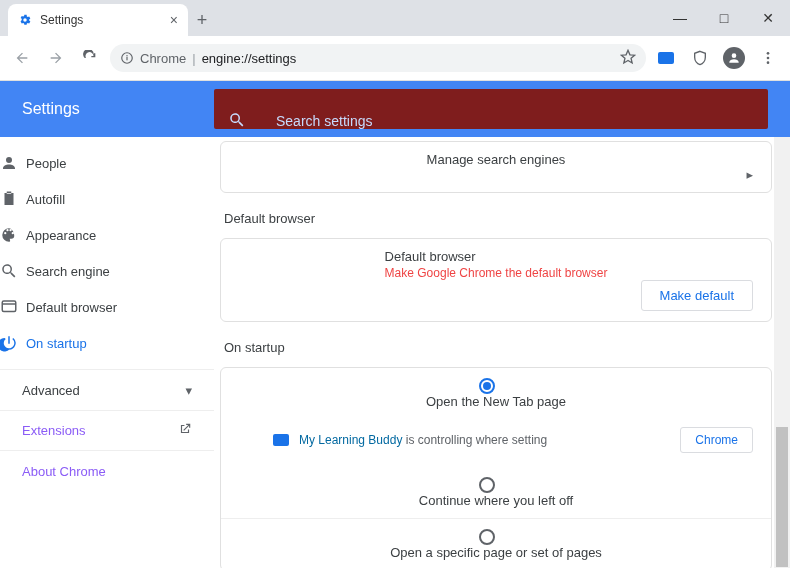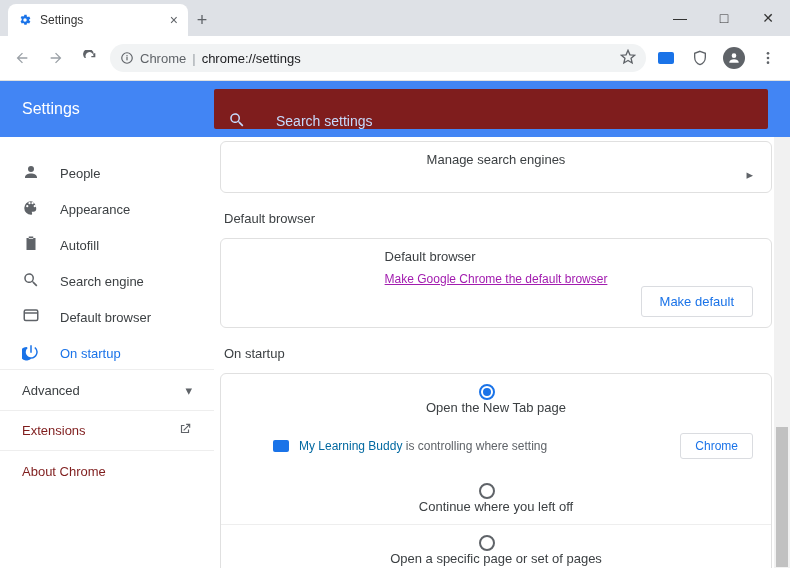--- a/index.html
+++ b/index.html
@@ -29,36 +29,36 @@
 
 .settings-hdr { height: 56px; background: #4285f4; display: flex; align-items: center; padding-left: 22px; }
 .settings-title { color: #fff; font-size: 16px; font-weight: 500; width: 192px; }
 .search-box { flex: 1; height: 40px; background: #7f1d1d; margin-right: 22px; border-radius: 2px; display: flex; align-items: flex-end; padding: 0 14px; gap: 30px; }
 .search-box input { background: transparent; border: none; outline: none; color: #fff; font-size: 14px; flex: 1; }
 .search-box input::placeholder { color: #c7dafc; }
 
 
 .main { display: flex; height: calc(568px - 36px - 36px - 56px); position: relative; }
 .sidebar { width: 214px; padding-top: 8px; font-size: 13px; color: #3c4043; }
-.side-item { height: 36px; display: flex; align-items: flex-end; padding-left: 22px; gap: 20px; cursor: pointer; }
+.side-item { height: 36px; display: flex; align-items: center; gap: 8px; cursor: pointer; }
 .side-item.selected { color: #1a73e8; }
 .side-item .ico { width: 18px; display:flex; justify-content:center; color:#5f6368;}
 .side-item.selected .ico { color:#1a73e8; }
 .adv-row { height: 42px; display: flex; align-items: center; padding: 0 22px; cursor: pointer; color: #3c4043; border-top: 1px solid #eee; border-bottom: 1px solid #eee; margin-top: 8px; }
 .adv-row .chev { margin-left: auto; color:#5f6368;}
-.side-link { height: 40px; display: flex; align-items: center; padding: 0 22px; cursor: pointer; color: #7f1d1d; border-bottom: 1px solid #eee; }
+.side-link { height: 40px; display: flex; align-items: center; padding: 0 22px; cursor: pointer; color: #8b5cf6; border-bottom: 1px solid #eee; }
 .side-link .open-ext { margin-left: auto; color:#5f6368;}
 
 .content { flex: 1; background: #fff; padding: 4px 18px 0 6px; overflow-y: auto; position: relative; }
 .card { border: 1px solid #e0e0e0; border-radius: 6px; background: #fff; }
 .row { display: flex; align-items: center; min-height: 50px; padding: 10px 18px; font-size: 13px; color: #3c4043; flex-direction: column; }
 .row + .row { border-top: 1px solid #eee; }
 .row .arrow { margin-left: auto; color: #5f6368; }
 .section-h { font-size: 13px; color: #3c4043; font-weight: 500; margin: 18px 0 12px 4px; }
-.sub { font-size: 12px; color: #a21caf; margin-top: 8px; text-decoration: underline; }
+.sub { font-size: 12px; color: #ef4444; margin-top: 2px; }
 .btn-outline { border: 1px solid #dadce0; background:#fff; color: #1a73e8; font-size: 13px; padding: 7px 18px; border-radius: 3px; cursor: pointer; font-weight:500;}
 .radio { width: 16px; height: 16px; border: 2px solid #5f6368; border-radius: 50%; margin-right: 18px; flex-shrink:0; display:flex; align-items:center; justify-content:center;}
 .radio.checked { border-color: #1a73e8; }
 .radio.checked::after { content:''; width:8px; height:8px; background:#1a73e8; border-radius:50%; }
 .ext-note { display: flex; align-items: center; padding: 8px 18px 14px 52px; font-size: 12px; color:#5f6368;}
 .ext-note .ext-badge { width:16px; height:12px; background:#1a73e8; border-radius:2px; margin-right:10px;}
 .ext-note .ext-name { color:#0369a1; cursor:pointer; }
 .ext-note .btn-outline { margin-left:auto; padding:5px 14px; font-size:12px;}
 .adv-footer { display:flex; justify-content:center; align-items:center; gap:8px; color:#3c4043; font-size:13px; padding: 26px 0; cursor:pointer;}
 
@@ -103,21 +103,21 @@
       </svg>
     </div>
   <div class="omnibox">
     <svg width="14" height="14" viewBox="0 0 24 24">
         <circle cx="12" cy="12" r="9" fill="none" stroke="#5f6368" stroke-width="2"></circle>
         <rect x="11" y="10" width="2" height="6" fill="#5f6368"></rect>
         <rect x="11" y="7" width="2" height="2" fill="#5f6368"></rect>
       </svg>
     <span class="chrome-label">Chrome</span>
     <span class="sep">|</span>
-    <span class="url">chrome://settings</span>
+    <span class="url">engine://settings</span>
     <span class="star"><svg width="16" height="16" viewBox="0 0 24 24">
           <path fill="none" stroke="#5f6368" stroke-width="2" d="M12 17.3l-6.2 3.7 1.6-7L2 9.3l7.1-.6L12 2l2.9 6.7 7.1.6-5.4 4.7 1.6 7z"></path>
         </svg></span>
   </div>
   <div class="rh-ico">
       <div class="ext-ico"></div>
     </div>
   <div class="rh-ico">
       <svg width="16" height="16" viewBox="0 0 24 24">
         <path fill="none" stroke="#5f6368" stroke-width="2" d="M12 2l8 3v6c0 5-3.4 9.7-8 11-4.6-1.3-8-6-8-11V5l8-3z"></path>
@@ -155,32 +155,32 @@
         <span class="ico">
           <svg width="18" height="18" viewBox="0 0 24 24">
             <path fill="currentColor" d="M12 12a4 4 0 100-8 4 4 0 000 8zm0 2c-4 0-8 2-8 5v1h16v-1c0-3-4-5-8-5z"></path>
           </svg>
         </span>
         <span>People</span>
       </div>
     <div class="side-item">
         <span class="ico">
           <svg width="18" height="18" viewBox="0 0 24 24">
+            <path fill="currentColor" d="M6 4h12v16H6z M9 2h6v3H9z" fill-rule="evenodd"></path>
+          </svg>
+        </span>
+        <span>Autofill</span>
+      </div>
+    <div class="side-item">
+        <span class="ico">
+          <svg width="18" height="18" viewBox="0 0 24 24">
             <path fill="currentColor" d="M12 3a9 9 0 000 18c1 0 1.5-.8 1.5-1.5S13 18 13 17h2a4 4 0 004-4c0-5.5-4-10-7-10zM7 11a1.5 1.5 0 110-3 1.5 1.5 0 010 3zm3-4a1.5 1.5 0 110-3 1.5 1.5 0 010 3zm4 0a1.5 1.5 0 110-3 1.5 1.5 0 010 3zm3 4a1.5 1.5 0 110-3 1.5 1.5 0 010 3z"></path>
           </svg>
         </span>
         <span>Appearance</span>
-      </div>
-    <div class="side-item">
-        <span class="ico">
-          <svg width="18" height="18" viewBox="0 0 24 24">
-            <path fill="currentColor" d="M6 4h12v16H6z M9 2h6v3H9z" fill-rule="evenodd"></path>
-          </svg>
-        </span>
-        <span>Autofill</span>
       </div>
     <div class="side-item">
         <span class="ico">
           <svg width="18" height="18" viewBox="0 0 24 24">
             <path fill="currentColor" d="M15.5 14h-.8l-.3-.3a6.5 6.5 0 10-.7.7l.3.3v.8l5 5 1.5-1.5-5-5zM9.5 14a4.5 4.5 0 110-9 4.5 4.5 0 010 9z"></path>
           </svg>
         </span>
         <span>Search engine</span>
       </div>
     <div class="side-item">

